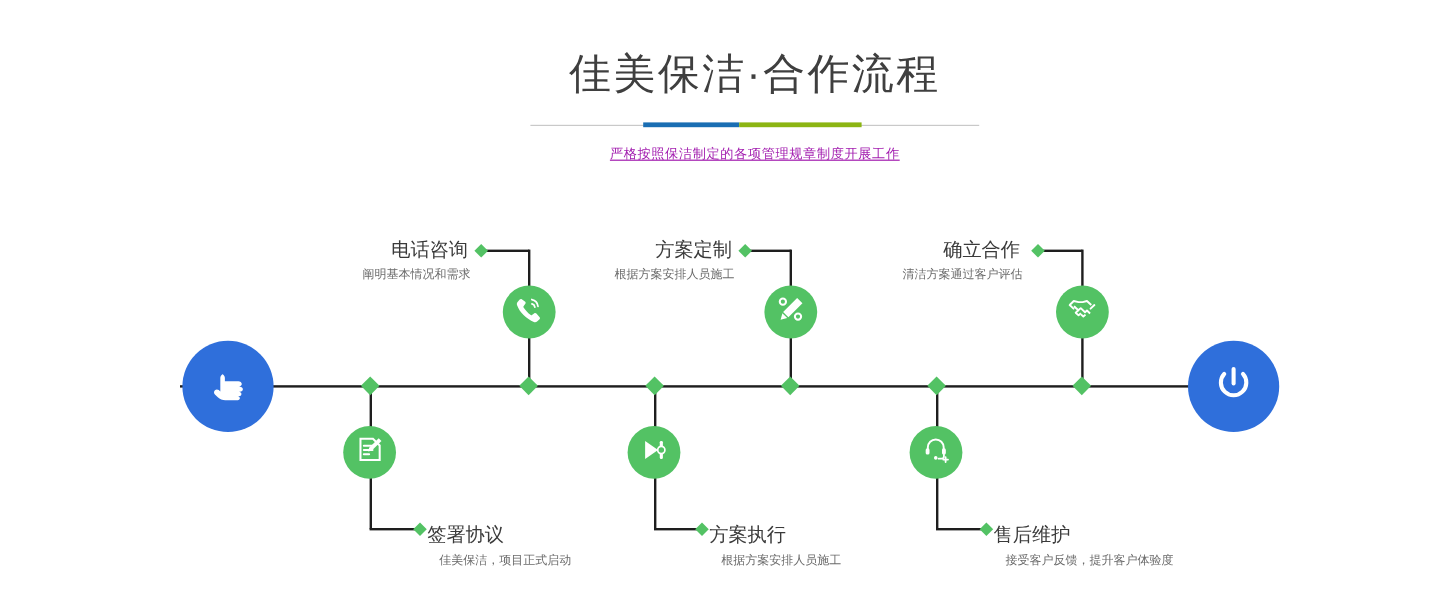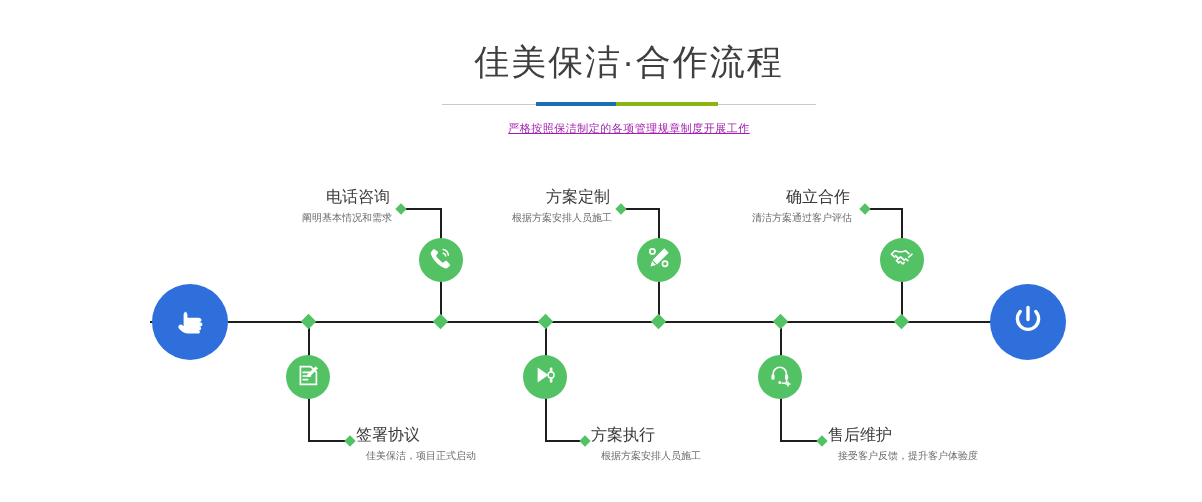--- a/index.html
+++ b/index.html
@@ -67,21 +67,21 @@
   .hline { position: absolute; height: 2px; background: #1e1e1e; z-index: 1; }
 
   .diamond {
     position: absolute; width: 11px; height: 11px; background: #53c264;
     transform: rotate(45deg); z-index: 3;
   }
   .diamond.small { width: 8px; height: 8px; }
 
   
   .lbl { position: absolute; z-index: 5; white-space: nowrap; }
-  .lbl .lbl-title { font-size: 16px; color: #3a3a3a; line-height: 22px; }
+  .lbl .lbl-title { font-size: 16px; color: #3a3a3a; line-height: 22px; margin-top: 12px; }
   .lbl .lbl-desc  { font-size: 10px; color: #6b6b6b; line-height: 20px; }
   .lbl.up   { text-align: right; }
   .lbl.down { text-align: left; }
   .lbl.up .lbl-title { padding-right: 2px; }
 </style>
 </head>
 <body>
 
 <div id="root">
 

